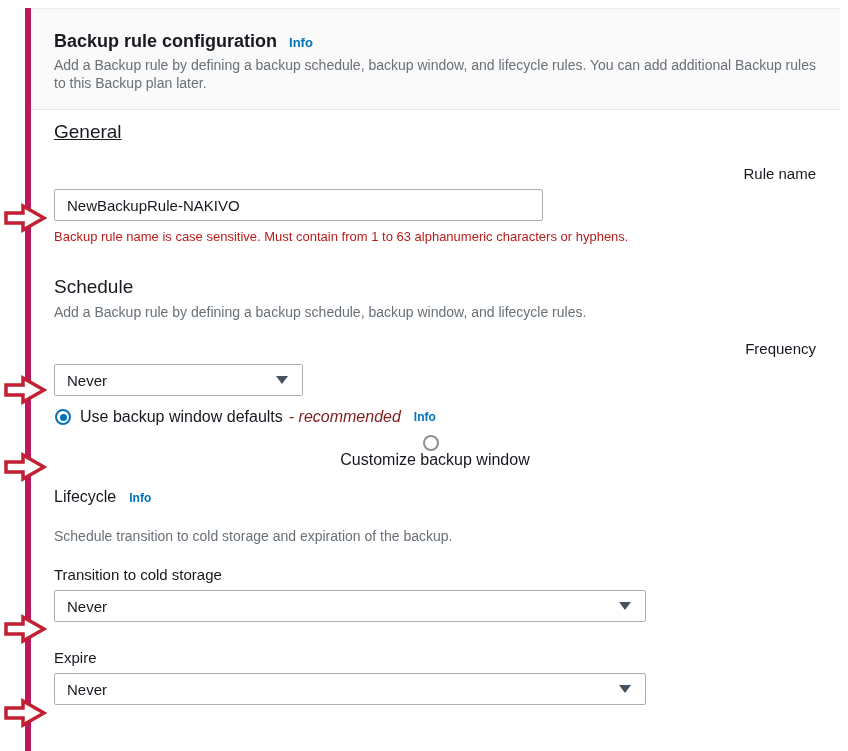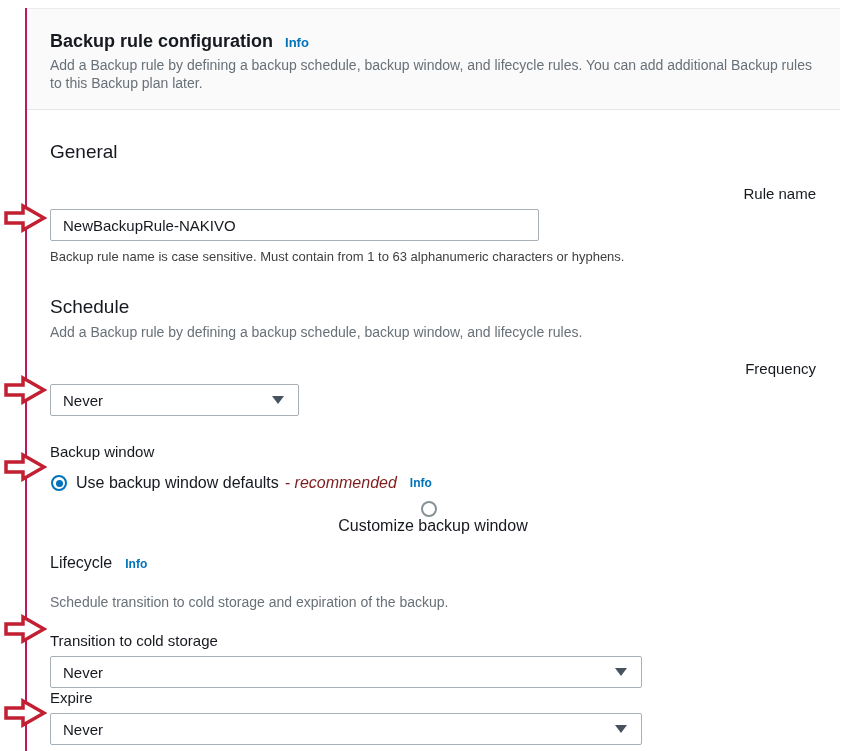--- a/index.html
+++ b/index.html
@@ -6,21 +6,21 @@
   html, body {
     width: 848px; height: 751px;
     background: #ffffff;
     font-family: "Liberation Sans", sans-serif;
     color: #16191f;
     overflow: hidden;
     position: relative;
   }
   .panel {
     margin: 8px 8px 0 25px;
-    border-left: 2px solid #be185d;
+    border-left: 6px solid #be185d;
     min-height: 743px;
   }
   .panel-header {
     background: #fafafa;
     border-top: 1px solid #ebeded;
     border-bottom: 1px solid #e4e7e7;
     padding: 21px 24px 17px 23px;
   }
   .title-row { display: flex; align-items: baseline; gap: 12px; }
   .page-title { font-size: 18px; font-weight: 700; line-height: 22px; color: #16191f; }
@@ -28,39 +28,39 @@
     color: #0073bb; font-weight: 700; font-size: 13px;
     text-decoration: none; cursor: pointer;
   }
   .info-link.small { font-size: 12px; }
   .header-desc {
     margin-top: 5px; font-size: 14px; line-height: 17.5px;
     color: #687078; max-width: 778px;
   }
   .panel-body { padding: 0 24px 0 23px; }
   .section-heading { font-size: 19px; font-weight: 400; line-height: 24px; color: #16191f; }
-  .h-general { margin-top: 30px; }
+  .h-general { margin-top: 10px; text-decoration: underline; }
   .h-schedule { margin-top: 30px; }
   .section-desc { margin-top: 4px; font-size: 14px; line-height: 18px; color: #687078; }
   .field-label { font-size: 15px; line-height: 20px; color: #16191f; }
   .lbl-rulename { margin-top: 20px; text-align: right; }
   .lbl-frequency { margin-top: 18px; text-align: right; }
   .lbl-backupwindow { margin-top: 26px; }
   .lbl-coldstorage { margin-top: 20px; }
-  .lbl-expire { }
+  .lbl-expire { margin-top: 26px; }
   .text-input {
     display: block; margin-top: 5px;
     width: 489px; height: 32px;
     border: 1px solid #a7b0b7; border-radius: 2px;
     background: #ffffff;
     font-family: "Liberation Sans", sans-serif;
     font-size: 15px; color: #16191f;
     padding: 0 12px; outline: none;
   }
-  .helper-text { margin-top: 8px; font-size: 13px; line-height: 16px; color: #404040; }
+  .helper-text { margin-top: 8px; font-size: 13px; line-height: 16px; color: #b91c1c; }
   .select-box {
     margin-top: 5px; height: 32px;
     border: 1px solid #a7b0b7; border-radius: 2px;
     background: #ffffff;
     display: flex; align-items: center; justify-content: space-between;
     padding: 0 14px 0 12px; cursor: pointer;
   }
   .select-box.narrow { width: 249px; }
   .select-box.wide { width: 592px; }
   .select-value { font-size: 15px; color: #16191f; }
@@ -119,21 +119,20 @@
 
     <div class="section-heading h-schedule">Schedule</div>
     <div class="section-desc">Add a Backup rule by defining a backup schedule, backup window, and lifecycle rules.</div>
 
     <div class="field-label lbl-frequency">Frequency</div>
     <div class="select-box narrow">
       <span class="select-value">Never</span>
       <span class="caret-down"></span>
     </div>
 
-    <div class="field-label lbl-backupwindow">Backup window</div>
     <div class="radio-group">
       <div class="radio-row">
         <span class="radio-circle checked"></span>
         <span class="radio-label">Use backup window defaults</span>
         <span class="radio-suffix">- recommended</span>
         <a class="info-link small">Info</a>
       </div>
       <div class="radio-row">
         <span class="radio-circle"></span>
         <span class="radio-label">Customize backup window</span>

